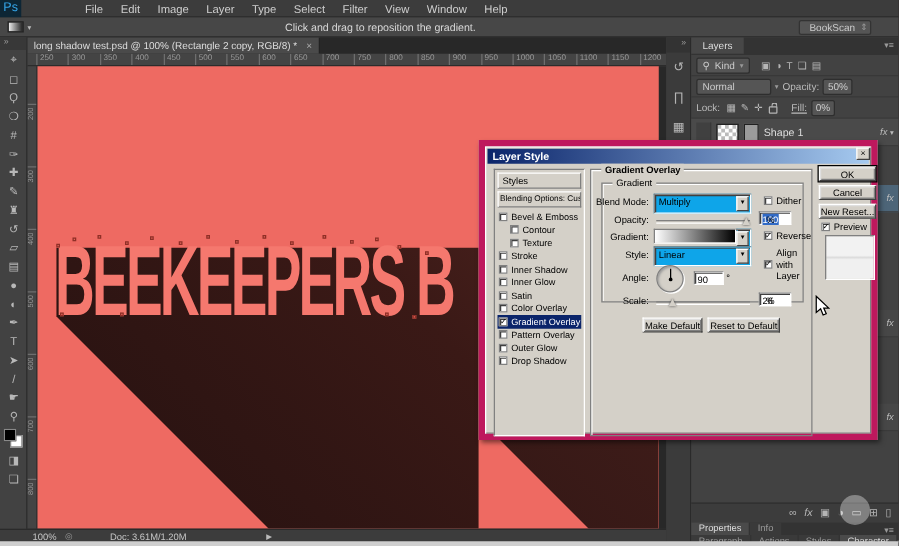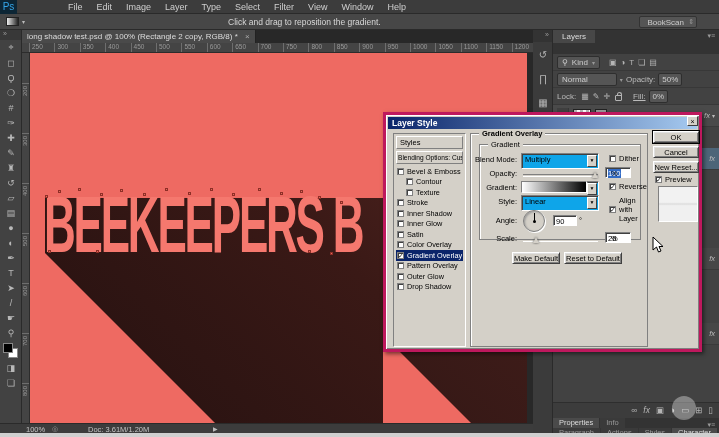--- a/index.html
+++ b/index.html
@@ -50,21 +50,21 @@
   .statusbar .sicon { position:absolute; left:52px; top:1px; font-size:7px; color:#999; }
   .statusbar .docinfo { position:absolute; left:88px; top:1px; }
   .statusbar .sarrow { position:absolute; left:213px; top:1px; font-size:6px; color:#bbb; }
   .bottomstrip { position:absolute; left:0; top:433px; width:719px; height:4px; background:#cfcfcf; }
   
   .dockcol { position:absolute; left:533px; top:30px; width:20px; height:403px; background:#3b3b3b; border-right:1px solid #2a2a2a; }
   .dockcol .dhead { font-size:7px; color:#999; text-align:right; padding:1px 3px 4px 0; background:#333; }
   .dicon { width:20px; height:24px; display:flex; align-items:center; justify-content:center; font-size:10px; color:#b5b5b5; }
   
   .rpanel { position:absolute; left:553px; top:30px; width:166px; height:403px; background:#424242; }
-  .ptabbar { height:24px; background:#333; display:flex; }
+  .ptabbar { height:14px; background:#333; display:flex; }
   .ptab { height:13px; padding:2px 9px 0; font-size:8px; color:#ddd; background:#474747; }
   .pmenu { margin-left:auto; font-size:7px; color:#999; padding:2px 4px 0 0; }
   .prow { height:17px; display:flex; align-items:center; gap:3px; padding:0 4px; border-bottom:1px solid #383838; font-size:8px; color:#bbb; }
   .selbox { background:#555; border:1px solid #2e2e2e; border-radius:2px; font-size:8px; color:#ccc; padding:1px 4px; display:flex; align-items:center; gap:4px; }
   .valbox { background:#555; border:1px solid #2e2e2e; border-radius:2px; font-size:8px; color:#ccc; padding:1px 3px; }
   .fico { font-size:8px; color:#b5b5b5; padding:0 2px; }
   .lockicon { display:inline-block; width:7px; height:6px; border:1px solid #b5b5b5; border-radius:1px; position:relative; margin-top:3px; }
   .lockicon:before { content:""; position:absolute; left:1px; top:-4px; width:3px; height:3px; border:1px solid #b5b5b5; border-bottom:none; border-radius:3px 3px 0 0; }
   .layerrow { position:relative; height:22px; background:#4a4a4a; border-bottom:1px solid #3a3a3a; display:flex; align-items:center; gap:4px; padding:0 4px; }
   .eyebox { width:12px; height:16px; background:#404040; border-right:1px solid #383838; }
@@ -77,21 +77,21 @@
   .fxrow.sel { background:#4d6578; }
   .fxrow .fxbadge { position:absolute; right:4px; top:6px; }
   .pfooter { position:absolute; left:0; top:372px; width:166px; height:16px; background:#3c3c3c; border-top:1px solid #2e2e2e; display:flex; justify-content:flex-end; gap:6px; padding:2px 6px 0; }
   .pfooter span { font-size:8.5px; color:#b5b5b5; }
   .tabsrow { position:absolute; left:0; width:166px; height:10px; background:#333; display:flex; }
   .ttab { font-size:7.5px; padding:0px 6px; color:#999; background:#3a3a3a; margin-right:1px; line-height:10px; }
   .ttab.active { background:#4a4a4a; color:#ddd; }
   .tabsrow .pmenu { line-height:10px; }
   .clickcircle { position:absolute; left:672px; top:396px; width:24px; height:24px; border-radius:50%; background:rgba(255,255,255,0.35); z-index:60; }
   
-  .dialog { position:absolute; left:383px; top:112px; width:319px; height:240px; background:#d4d0c8; border:3px solid #be185d; box-shadow:inset 1px 1px 0 #fff, inset -1px -1px 0 #808080, 2px 2px 4px rgba(0,0,0,.5); z-index:50; font-size:8px; color:#000; }
+  .dialog { position:absolute; left:383px; top:112px; width:319px; height:240px; background:#d4d0c8; border:5px solid #be185d; box-shadow:inset 1px 1px 0 #fff, inset -1px -1px 0 #808080, 2px 2px 4px rgba(0,0,0,.5); z-index:50; font-size:8px; color:#000; }
   .dtitle { position:absolute; left:2px; top:2px; right:2px; height:12px; background:linear-gradient(90deg,#0a246a,#a6caf0); color:#fff; font-weight:bold; font-size:8.5px; padding:1px 0 0 4px; }
   .dclose { position:absolute; right:1px; top:1px; width:11px; height:10px; background:#d4d0c8; border:1px solid; border-color:#fff #404040 #404040 #fff; font-size:7px; text-align:center; line-height:9px; color:#000; }
   .stylescol { position:absolute; left:7px; top:18px; width:73px; height:214px; border:1px solid; border-color:#808080 #fff #fff #808080; background:#d4d0c8; padding:2px; }
   .shead { border:1px solid; border-color:#fff #808080 #808080 #fff; font-size:7.5px; padding:1px 3px; margin-bottom:2px; background:#d4d0c8; }
   .sblend { border:1px solid; border-color:#fff #808080 #808080 #fff; font-size:6.6px; padding:2px 1px; margin-bottom:2px; white-space:nowrap; overflow:hidden; }
   .sitem { display:flex; align-items:center; gap:3px; height:10.5px; font-size:7.3px; padding-left:1px; white-space:nowrap; overflow:hidden; }
   .sitem.ind { padding-left:10px; }
   .sitem.sel { background:#0a246a; color:#fff; }
   .cb { width:7px; height:7px; background:#fff; border:1px solid #808080; box-shadow:inset 1px 1px 0 #404040; font-size:6.5px; line-height:6px; text-align:center; color:#000; flex:none; }
   .groupbox { position:absolute; left:84px; top:18px; width:178px; height:214px; border:1px solid #808080; box-shadow:inset 1px 1px 0 #fff; }

